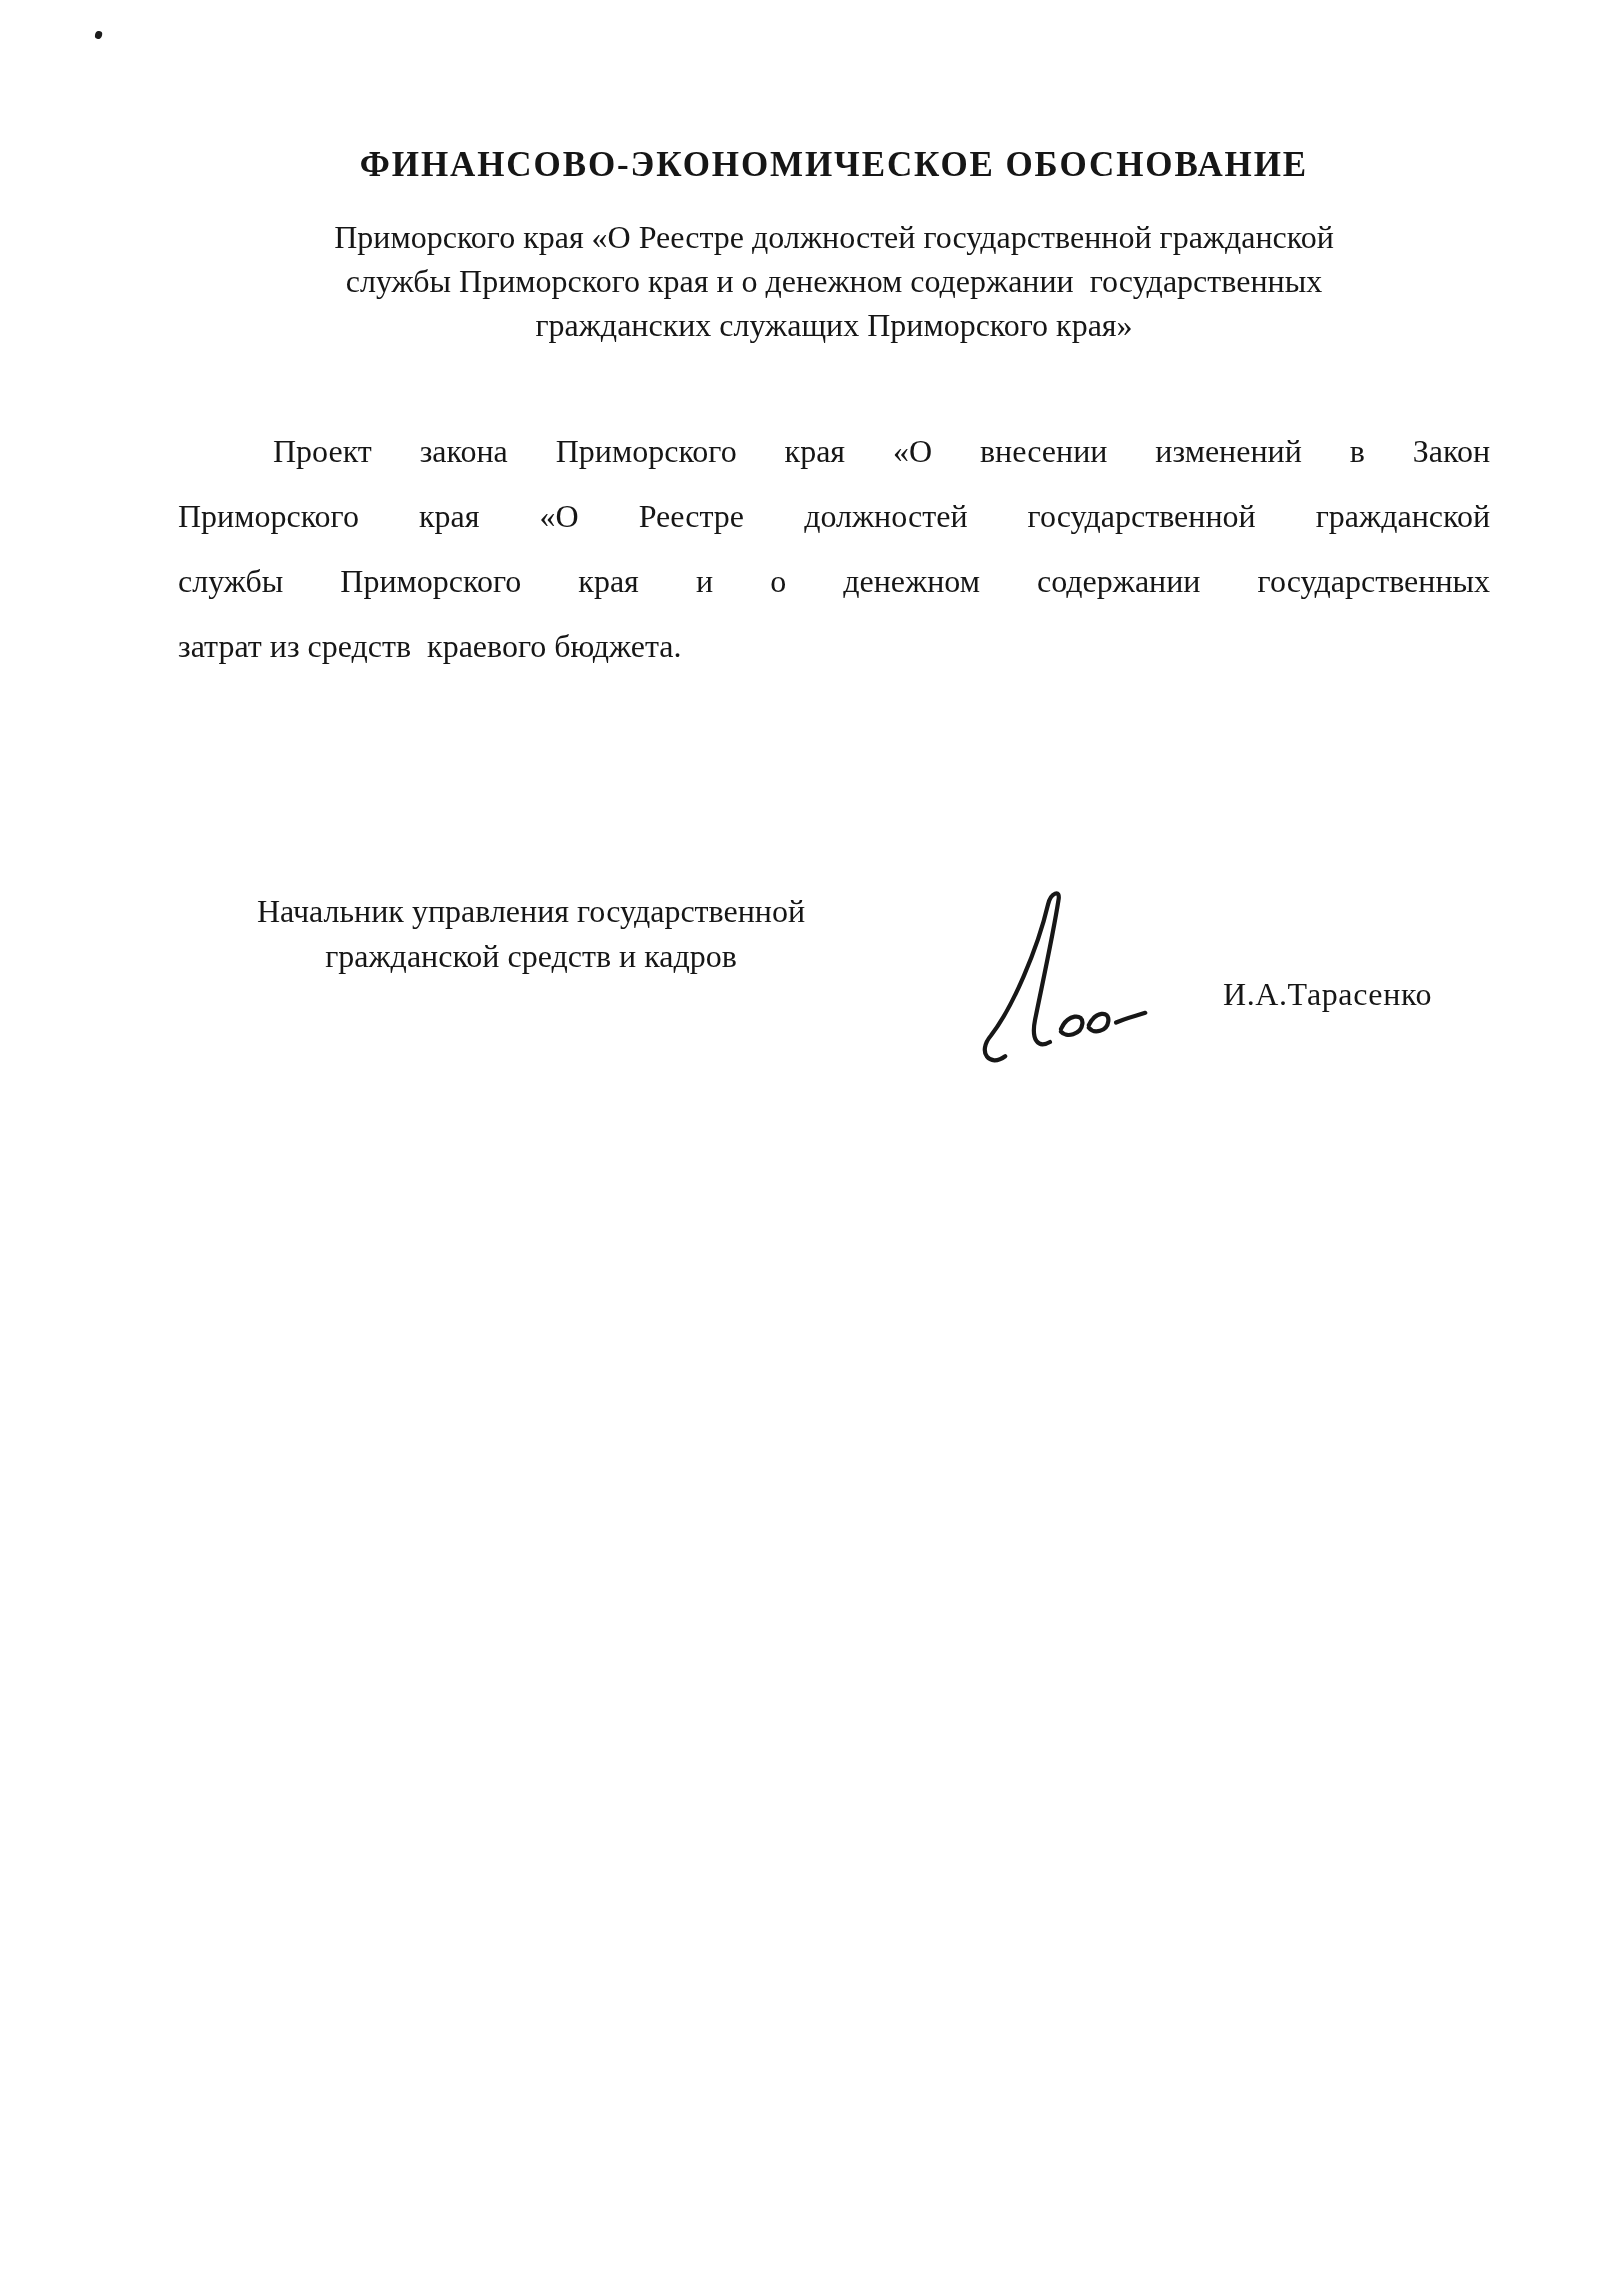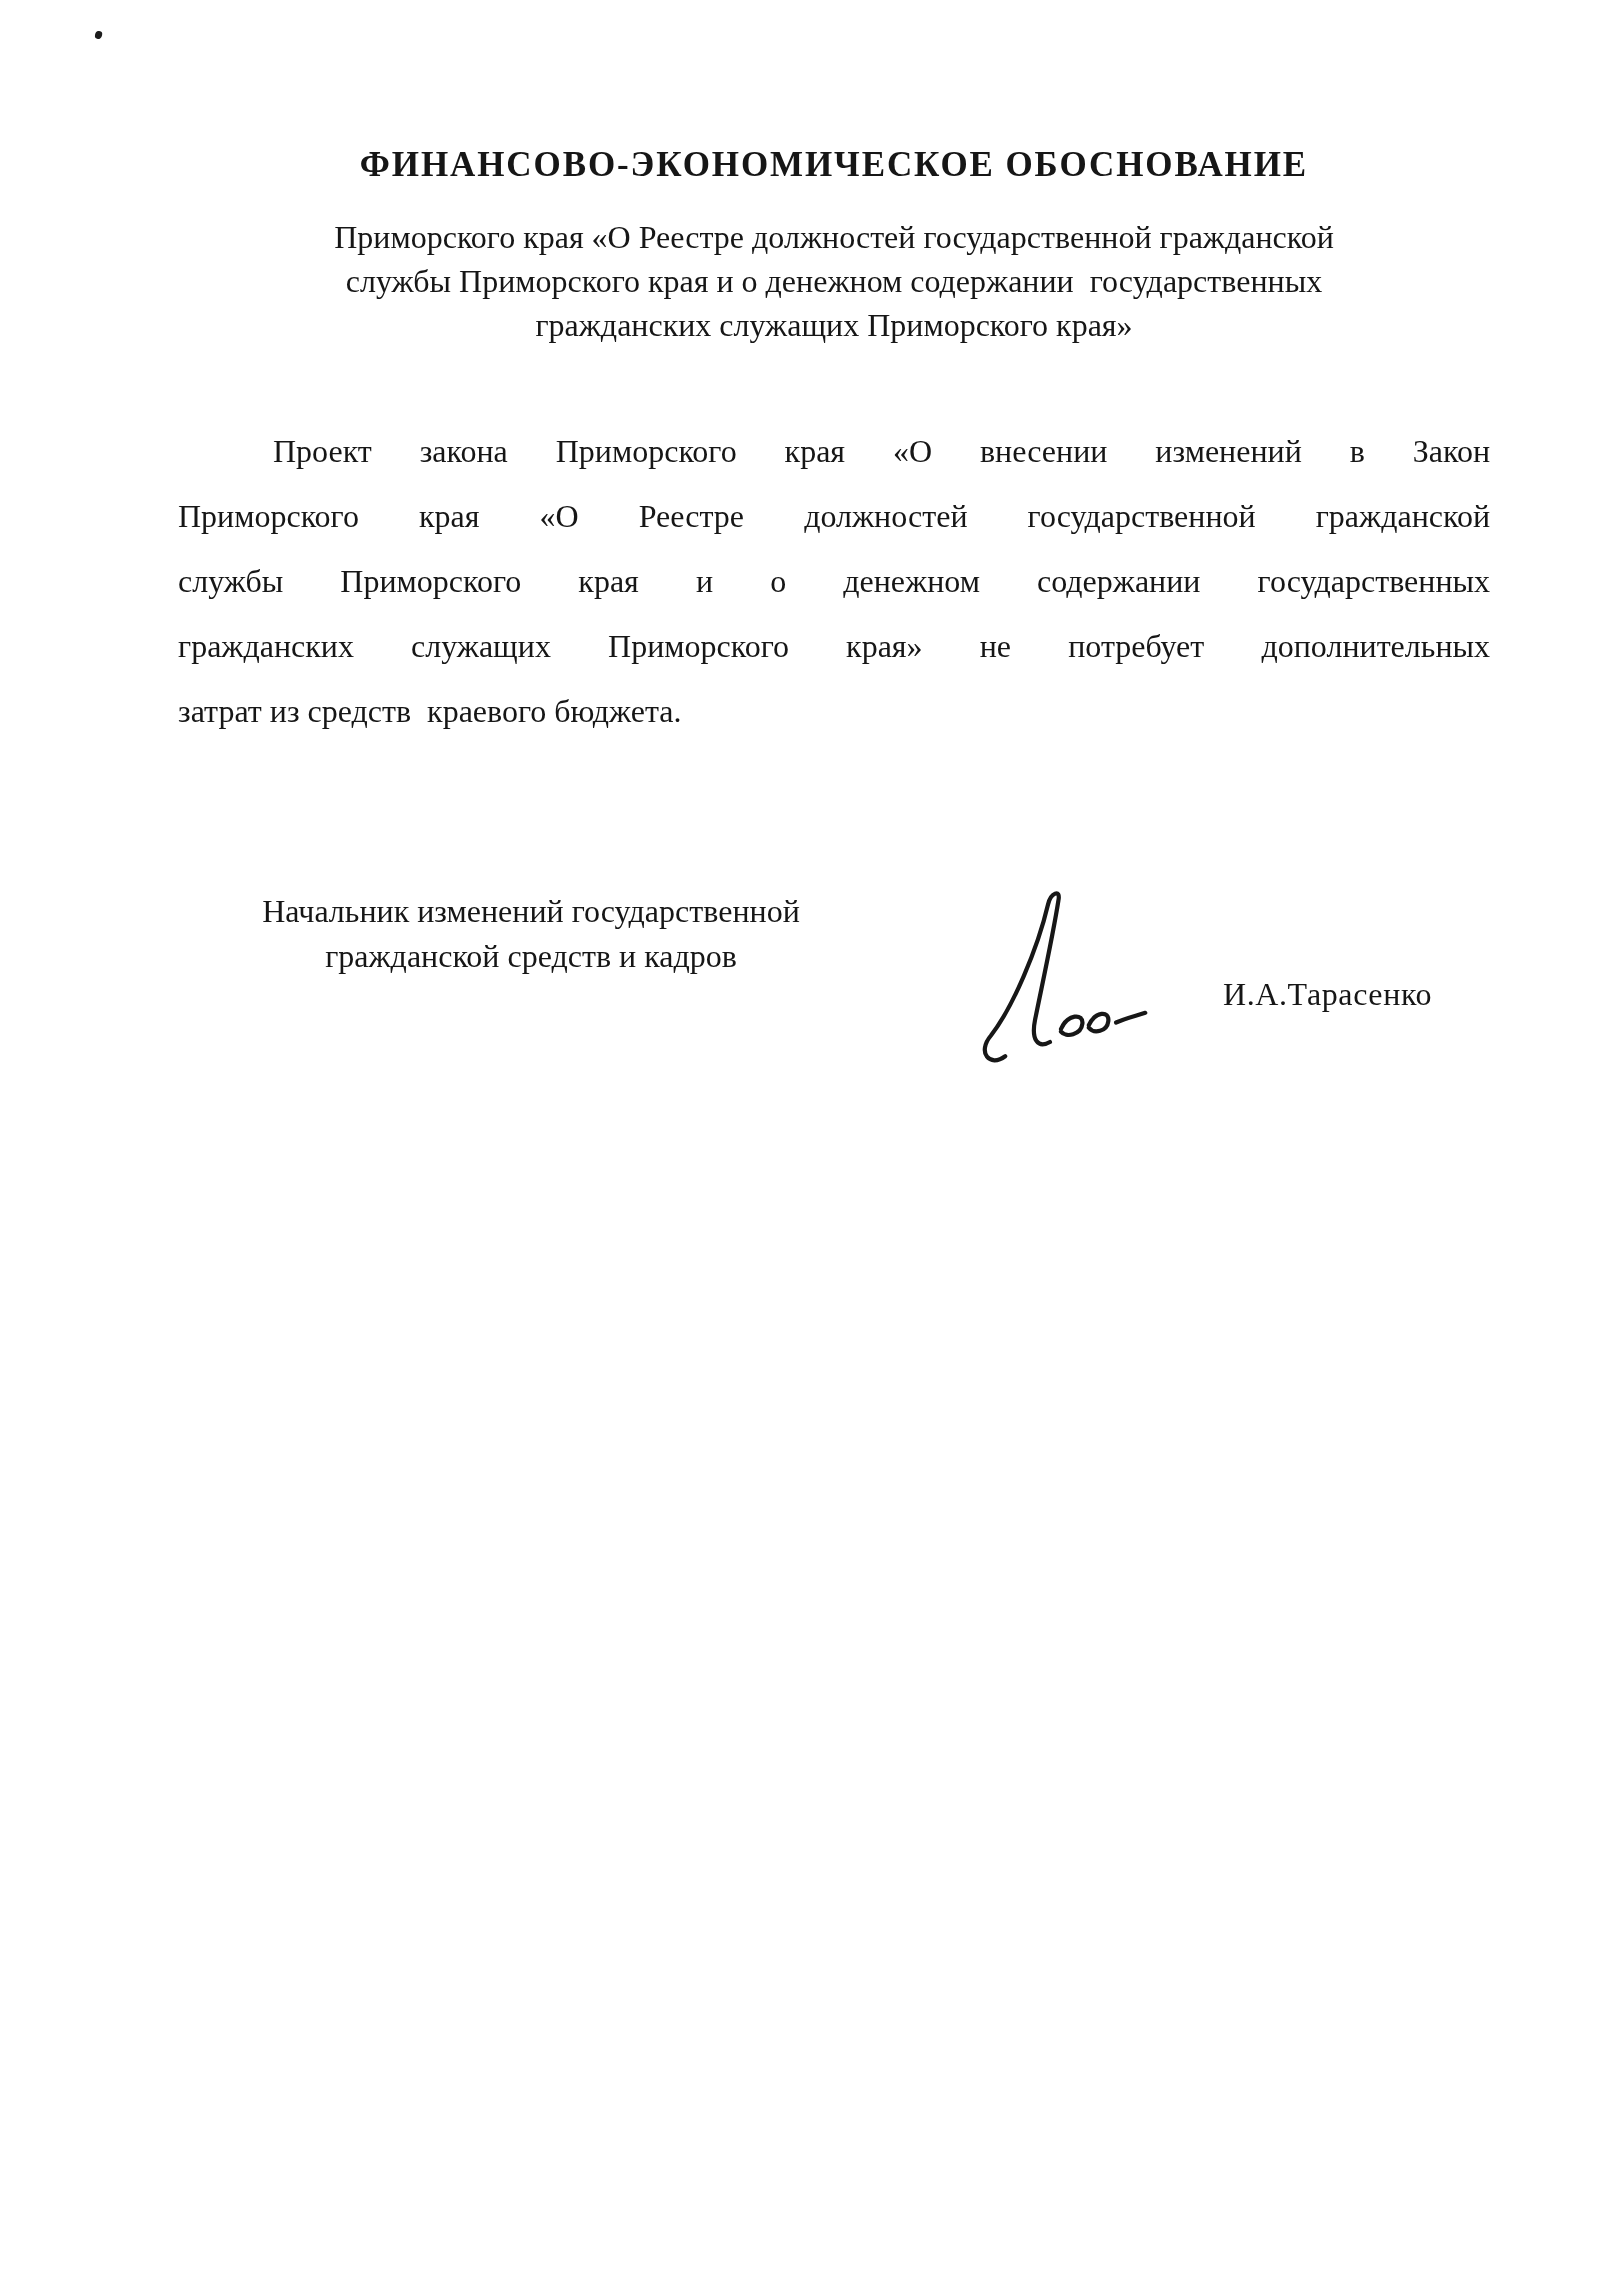--- a/index.html
+++ b/index.html
@@ -81,26 +81,25 @@
   <div class="doc-subtitle">
     <div class="line">Приморского края «О Реестре должностей государственной гражданской</div>
     <div class="line">службы Приморского края и о денежном содержании  государственных</div>
     <div class="line">гражданских служащих Приморского края»</div>
   </div>
 
   <div class="doc-body">
     <div class="line first">Проект закона Приморского края «О внесении изменений в Закон</div>
     <div class="line">Приморского края «О Реестре должностей государственной гражданской</div>
     <div class="line">службы Приморского края и о денежном содержании  государственных</div>
-    <div class="line">гражданских служащих Приморского края» не потребует дополнительных</div>
     <div class="line last">затрат из средств  краевого бюджета.</div>
   </div>
 
   <div class="signoff-title">
-    <div class="line">Начальник изменений государственной</div>
+    <div class="line">Начальник управления государственной</div>
     <div class="line">гражданской средств и кадров</div>
   </div>
 
   <svg class="signature" width="214" height="201" viewBox="0 0 330 310" aria-hidden="true">
     <path d="M62 278 C 38 296, 18 272, 40 246 C 74 202, 112 112, 128 44 C 132 26, 148 19, 144 38 C 136 90, 118 172, 108 222 C 102 252, 112 267, 131 256"></path>
     <path d="M148 236 C 158 213, 183 211, 181 228 C 179 245, 156 250, 148 240"></path>
     <path d="M191 230 C 201 209, 223 207, 221 224 C 219 240, 199 244, 191 234"></path>
     <path d="M233 226 C 249 219, 263 216, 278 211"></path>
   </svg>
 

